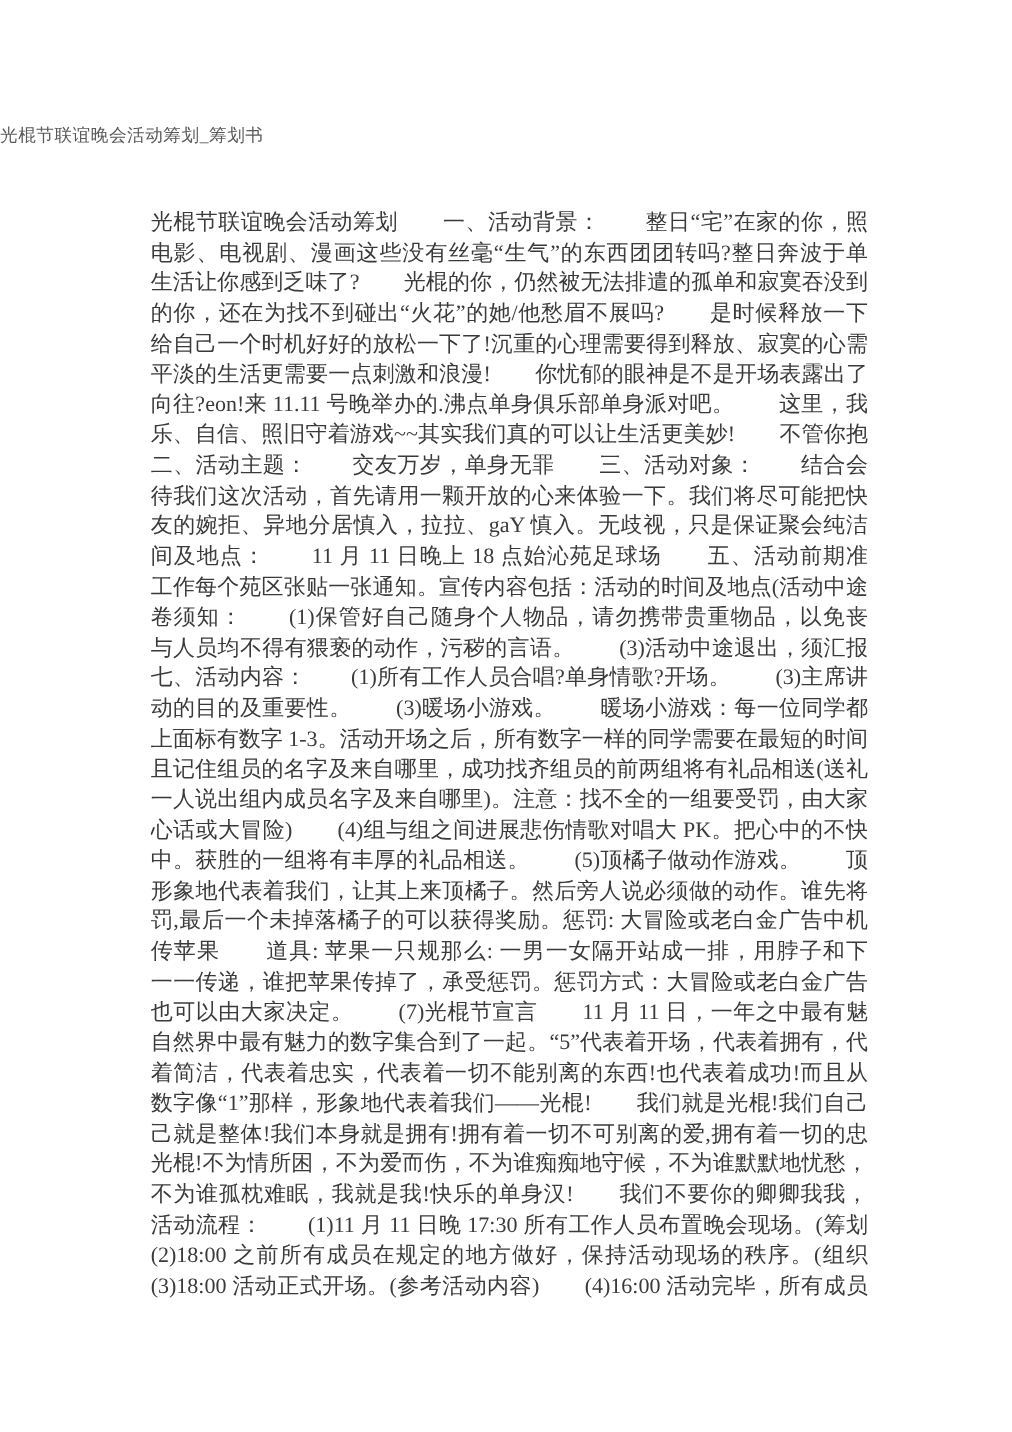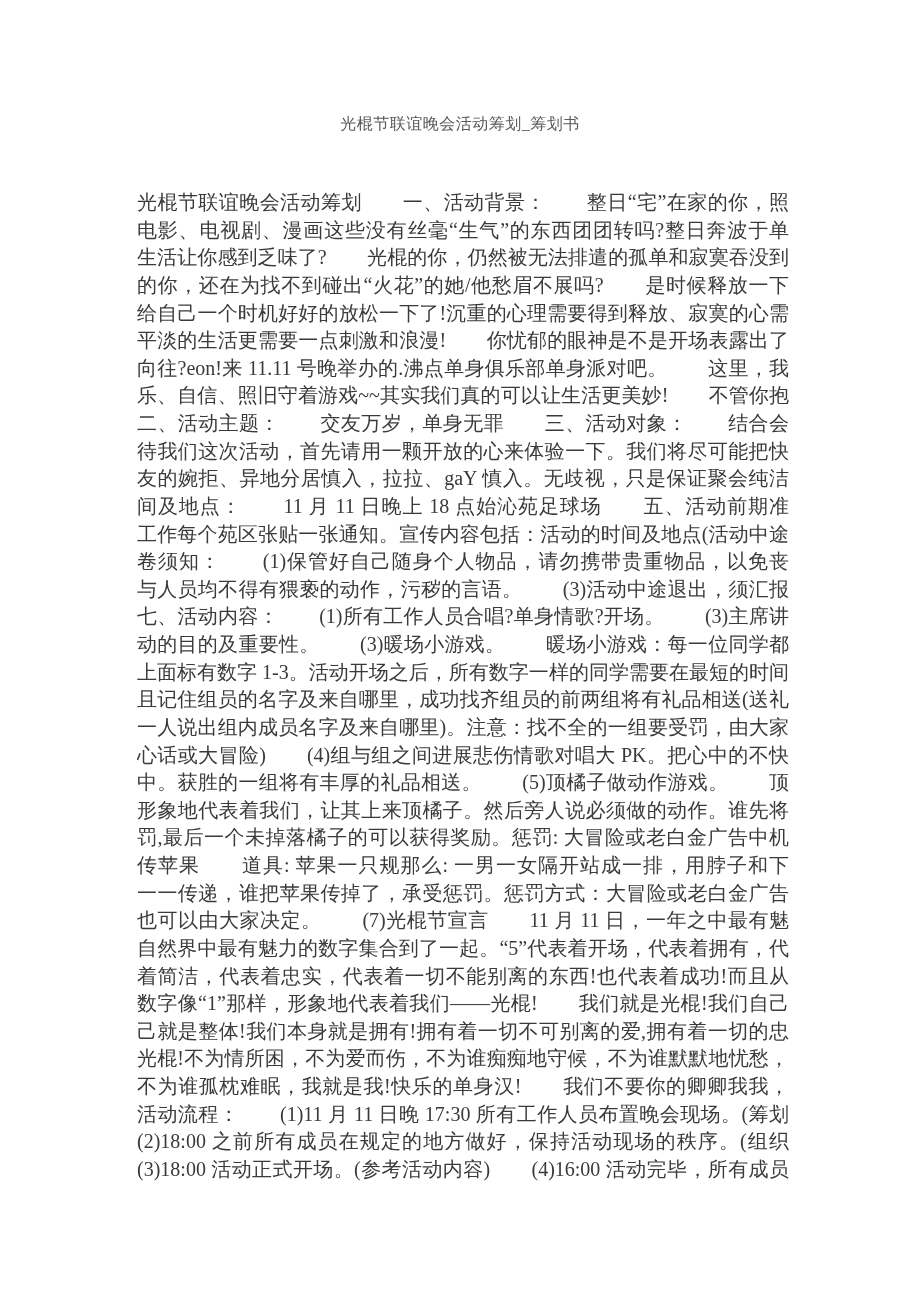--- a/index.html
+++ b/index.html
@@ -20,21 +20,21 @@
     width: 920px;
     height: 1302px;
     background: #ffffff;
   }
   .doc-title {
     position: absolute;
     top: 113px;
     left: 0;
     width: 920px;
     margin: 0;
-    text-align: center;
+    text-align: left;
     font-size: 16px;
     line-height: 22px;
     font-weight: normal;
     color: #595959;
     letter-spacing: 0.5px;
   }
   .doc-body {
     position: absolute;
     top: 157px;
     left: 137px;

